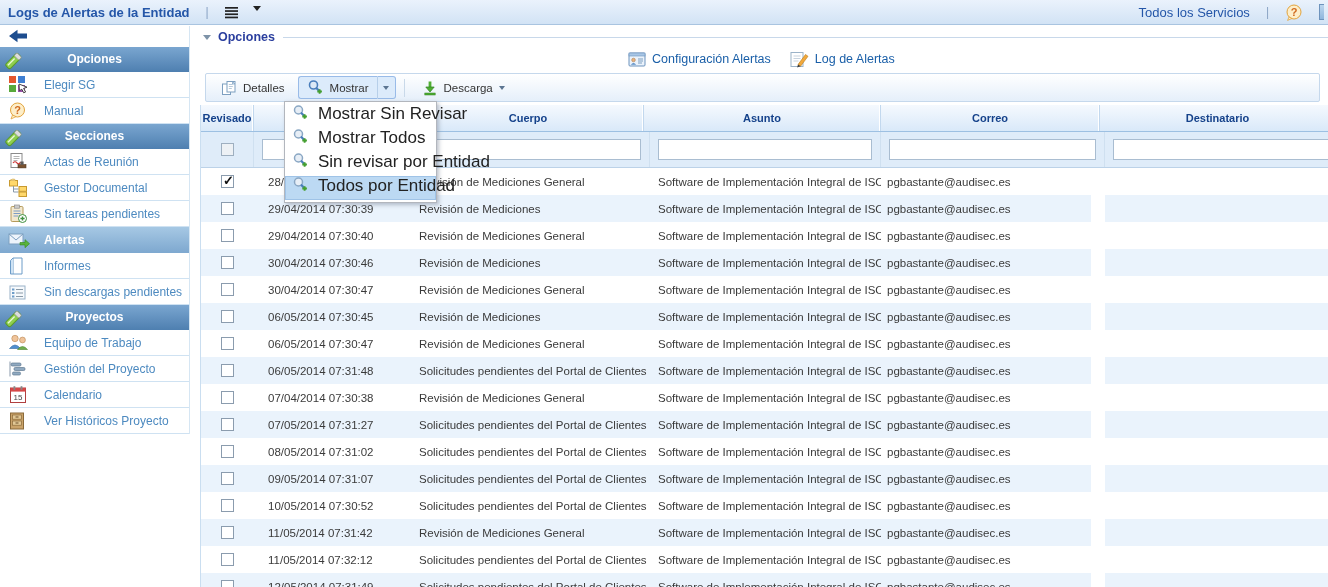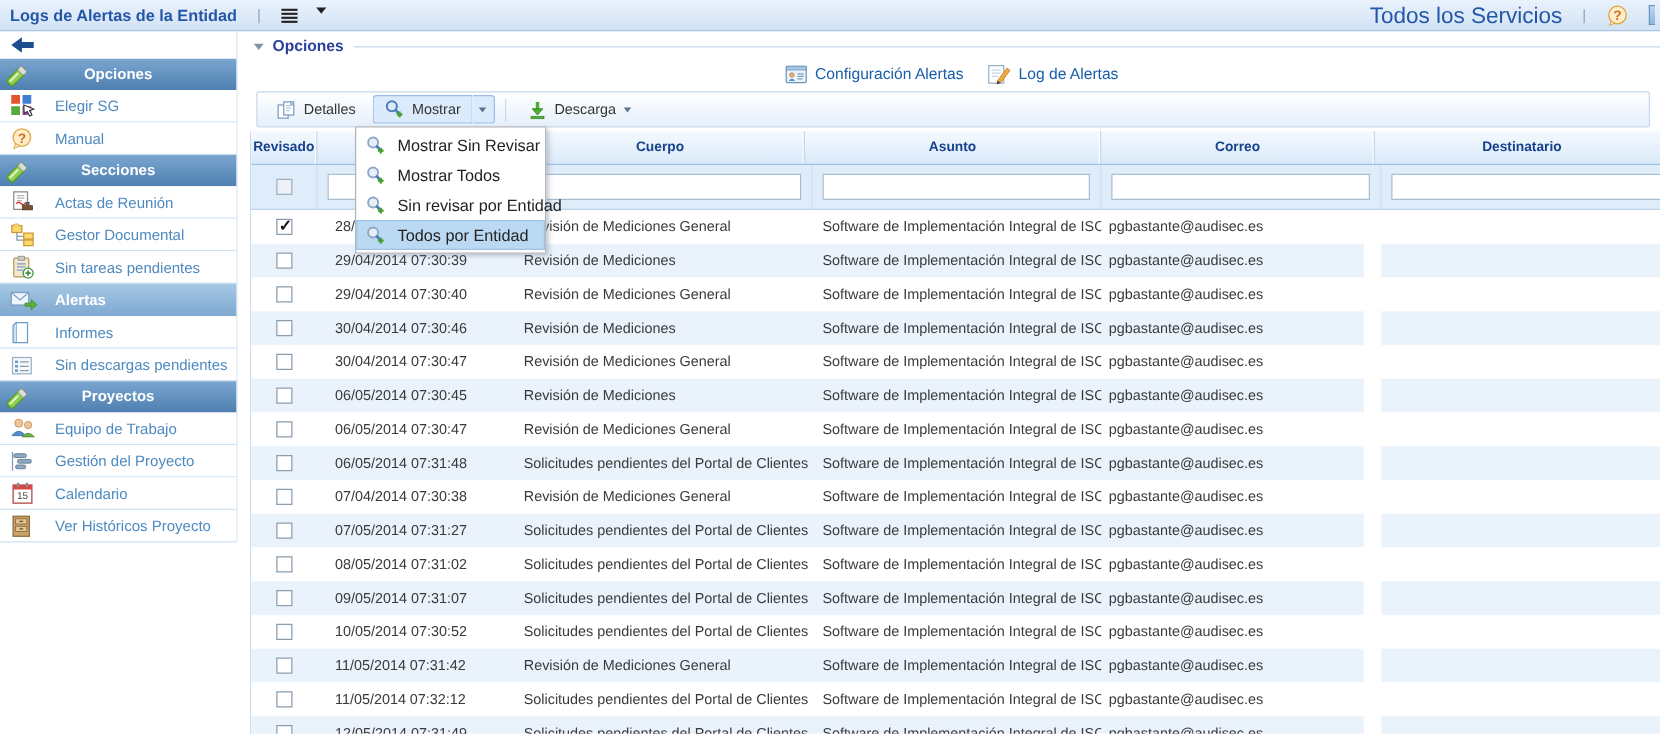--- a/index.html
+++ b/index.html
@@ -9,21 +9,21 @@
   .icon svg { display:block; }
 
   
   .topbar { position:absolute; left:0; top:0; width:1328px; height:25px;
     background:linear-gradient(#eaf2fc,#d2e3f5); border-bottom:1px solid #a9c4e0;
     display:flex; align-items:center; justify-content:space-between; padding:0 4px 0 8px; z-index:5;}
   .topbar-left, .topbar-right { display:flex; align-items:center; gap:16px; }
   .topbar-title { color:#2456a8; font-weight:bold; font-size:13px; }
   .topbar-sep { color:#8aa4c4; font-size:12px; }
   .tb-caret { width:0; height:0; border-left:4px solid transparent; border-right:4px solid transparent; border-top:5px solid #222; margin-left:-3px; margin-top:-8px; }
-  .all-services { color:#2456a8; font-size:18px; cursor:pointer; }
+  .all-services { color:#2456a8; font-size:13px; cursor:pointer; }
   .clipped-icon { width:5px; height:16px; background:linear-gradient(#bcd6ee,#8fb6dd); border:1px solid #6d93bd; border-right:none; }
 
   
   .sidebar { position:absolute; left:0; top:26px; width:190px; background:#fff; border-right:1px solid #d6e6f3; z-index:4;}
   .back-row { height:21px; padding:2px 0 0 8px; }
   .side-header { position:relative; height:25px; background:linear-gradient(#7aa6d0,#4e7fb0);
     color:#fff; font-weight:bold; font-size:12px; text-align:center; line-height:25px; cursor:pointer; }
   .side-header .hdr-icon { position:absolute; left:3px; top:1px; }
   .side-item { position:relative; height:26px; display:flex; align-items:center; border-bottom:1px solid #cfe2f2;
     color:#4d8ac0; font-size:12px; cursor:pointer; background:#fff; }
@@ -67,22 +67,22 @@
   .grid-row.odd { background:#fff; }
   .dcell { height:100%; display:flex; align-items:center; white-space:nowrap; overflow:hidden; }
   .gap-cell { background:#fff; }
   .cb { width:13px; height:13px; background:#fff; border:1px solid #8b9cae; position:relative; cursor:pointer; flex:none; }
   .cb.checked::after { content:"\2713"; position:absolute; left:1px; top:-3px; font-size:13px; font-weight:bold; color:#111; }
   .cb.gray { background:#edf1f5; border-color:#9eafc0; }
 
   
   .menu { position:absolute; left:284px; top:101px; width:153px; background:#fff;
     border:1px solid #b2b6bd; box-shadow:2px 2px 4px rgba(110,120,140,.45); padding:2px 0; z-index:60; }
-  .menu-item { height:24px; display:flex; align-items:center; gap:9px; padding-left:7px;
-    font-size:13px; color:#222; cursor:pointer; white-space:nowrap; }
+  .menu-item { height:24px; display:flex; gap:9px; padding-left:7px;
+    font-size:17px; color:#222; cursor:pointer; white-space:nowrap; }
   .menu-item.hl { background:#bcd9f3; box-shadow:inset 0 0 0 1px #9fc3e7; }
 </style>
 </head>
 <body>
 
 <header class="topbar">
   <div class="topbar-left">
     <span class="topbar-title">Logs de Alertas de la Entidad</span>
     <span class="topbar-sep">|</span>
     <span class="icon">

